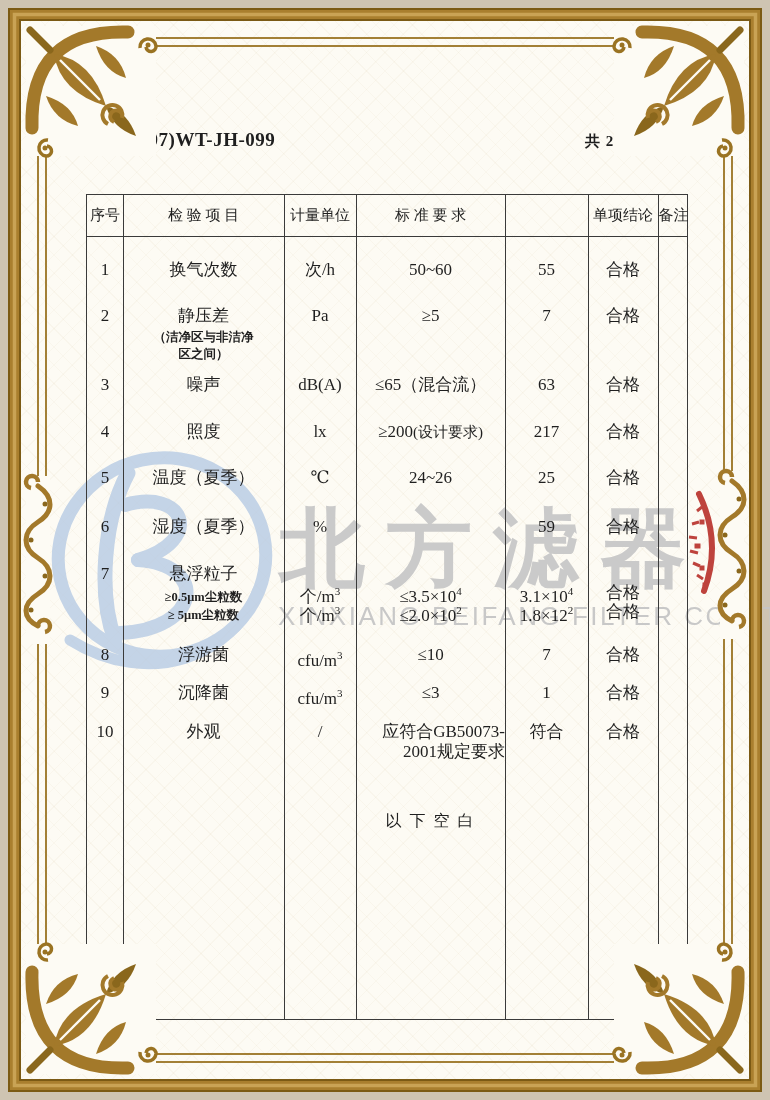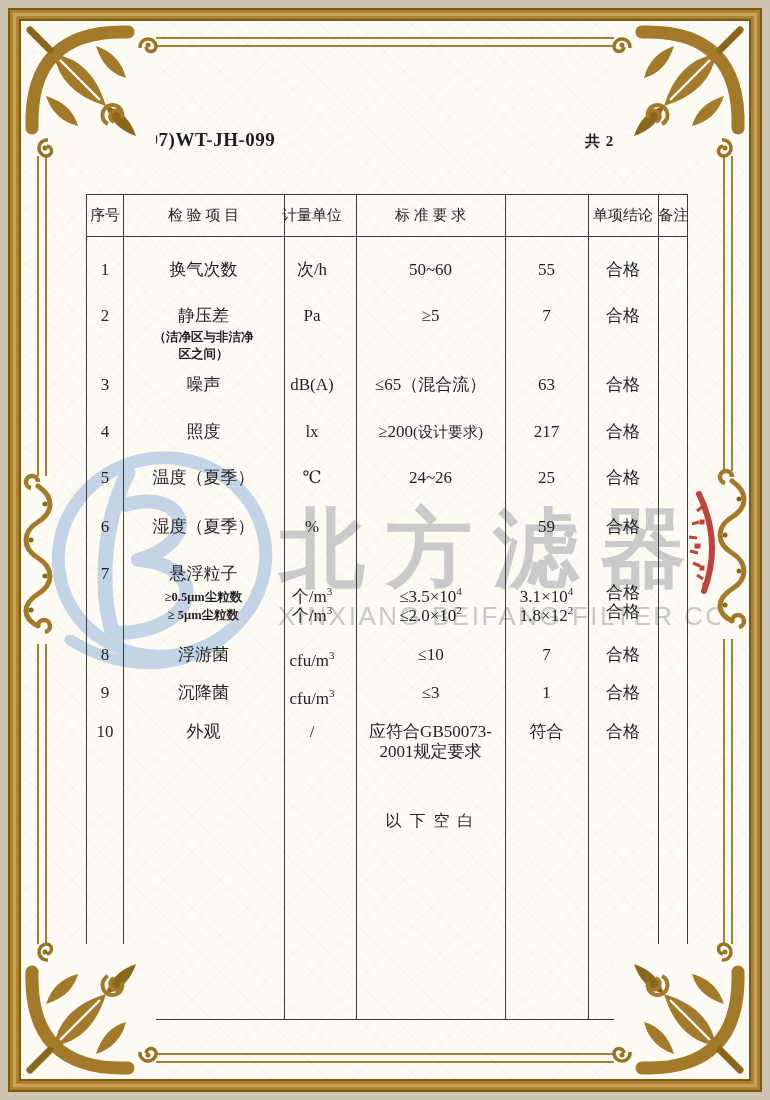--- a/index.html
+++ b/index.html
@@ -51,37 +51,37 @@
     border:1.5px solid #3a3a3a; box-sizing:border-box; z-index:4;
     font-size:17px;
     margin-top:32px;
   }
   .vline{position:absolute; top:0; bottom:0; width:1px; background:#3a3a3a;}
   .v1{left:36px}.v2{left:197px}.v3{left:269px}.v4{left:418px}.v5{left:501px}.v6{left:571px}
   .thead-line{position:absolute; left:0; right:0; top:41px; height:1px; background:#3a3a3a;}
   .cell{position:absolute; text-align:center; line-height:24px; height:24px; white-space:nowrap;}
   .col-no{left:0;width:36px}
   .col-item{left:36px;width:161px}
-  .col-unit{left:189px;width:72px}
+  .col-unit{left:197px;width:72px}
   .col-std{left:269px;width:149px}
   .col-res{left:418px;width:83px}
   .col-ver{left:501px;width:70px}
   .col-rem{left:571px;width:31px}
   .hcell{top:0; height:41px; line-height:41px; font-size:15px;}
   .r1{top:63px}.r2{top:109px}.r3{top:178px}.r4{top:225px}.r5{top:271px}.r6{top:320px}
   .r7{top:367px}.r8{top:448px}.r9{top:486px}.r10{top:525px}
   .note{font-size:12.5px; font-weight:700; height:16px; line-height:16px;font-family:Liberation Serif, serif;}
   .r2n1{top:134px}.r2n2{top:151px}
   .r7s1{top:394px}.r7s2{top:412px}
   .ln{height:20px; line-height:20px;}
   .r7a{top:386px}.r7b{top:405px}
   .r7v1{top:389px; height:18px; line-height:18px;}
   .r7v2{top:408px; height:18px; line-height:18px;}
   .r10std{top:527px; height:40px; line-height:20px; white-space:normal;}
-  .r10std span{display:block;}
+  .r10std span{display:block;text-align:right;}
   sup{font-size:11px;}
   .small-inline{font-size:15px;}
   .blank-note{top:614px; font-size:16px; letter-spacing:2px;}
 </style>
 </head>
 <body>
 
 <div class="page">
 
   <div class="paper"></div>

